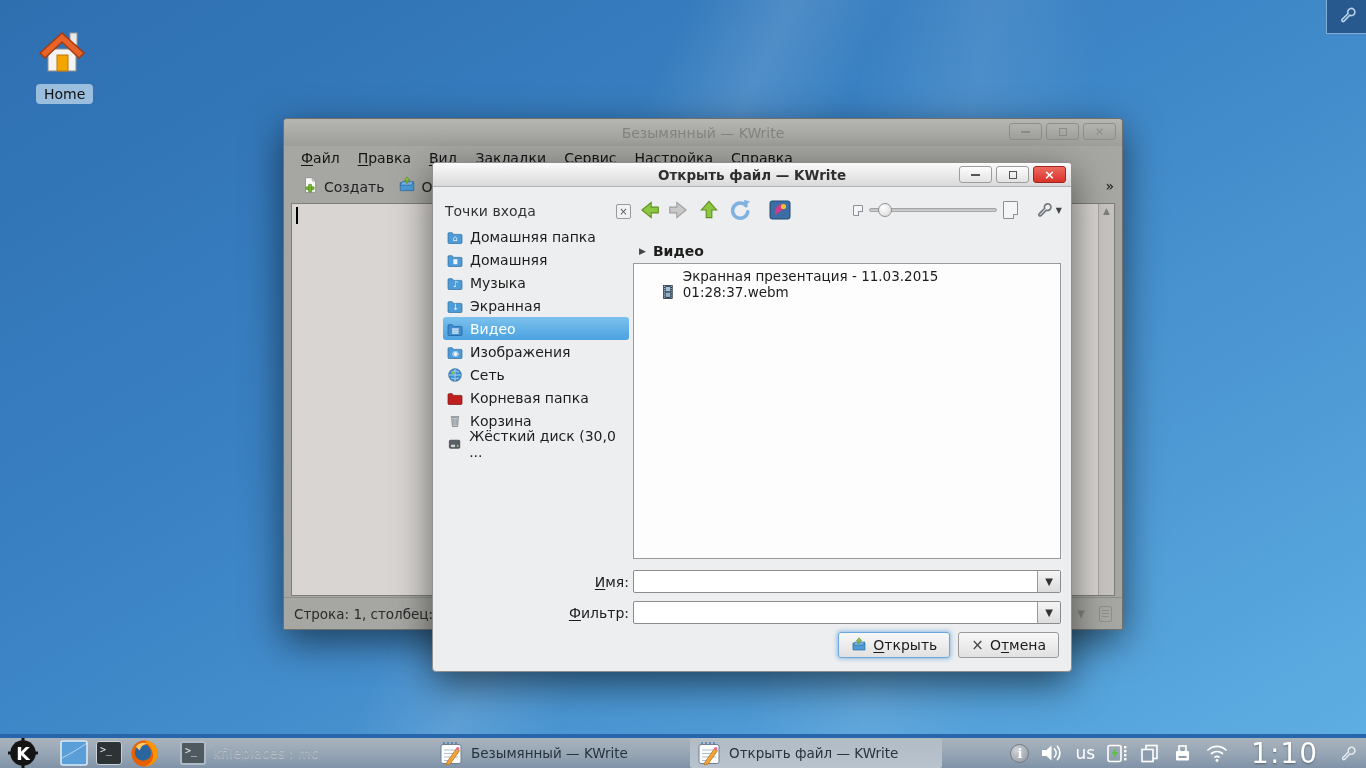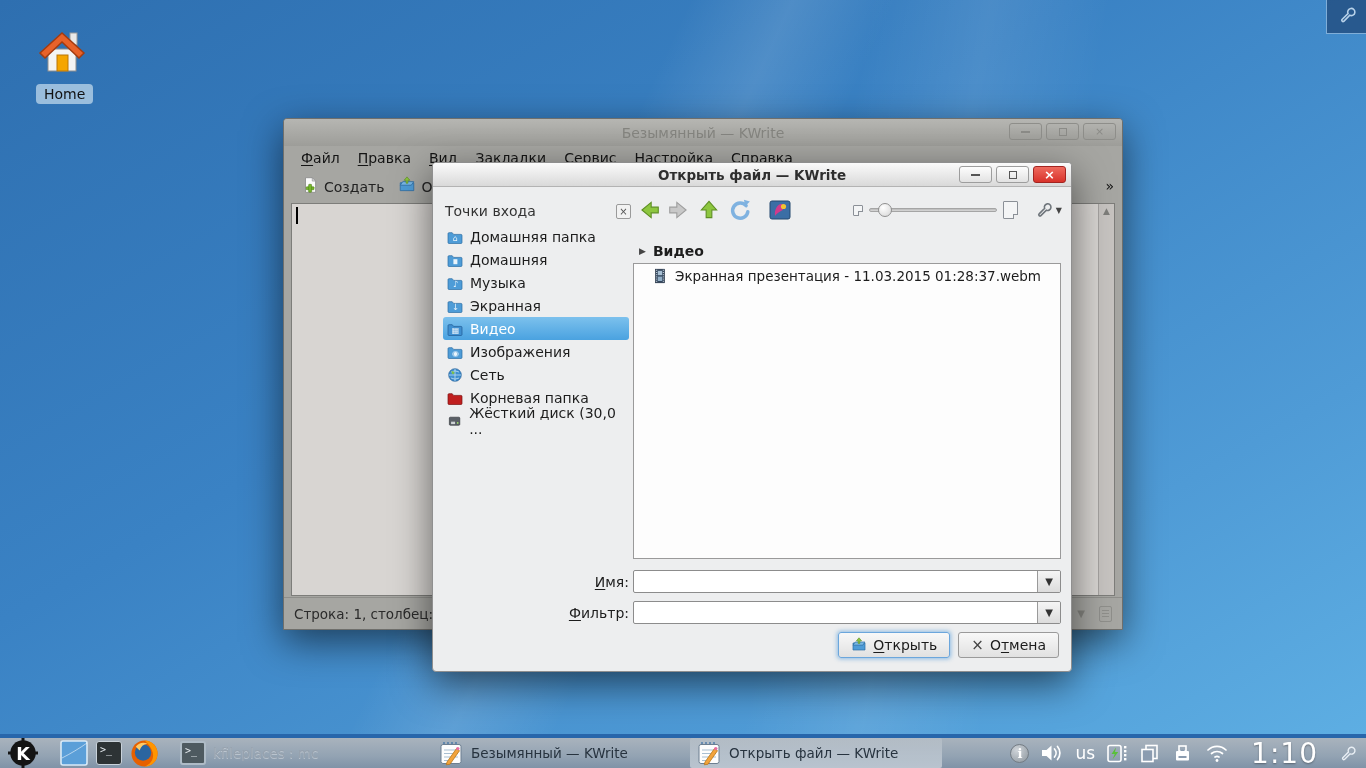--- a/index.html
+++ b/index.html
@@ -107,21 +107,21 @@
   .place-item { display:flex; align-items:center; gap:7px; height:23px; padding:0 4px; color:#1d1d1d; border-radius:3px; }
   .place-item.sel { background:linear-gradient(#7cc1ed,#4aa2e0); color:#fff; }
   .splitter { left:198px; top:40px; width:6px; height:430px; display:flex; flex-direction:column; justify-content:center; align-items:center; gap:2px; }
   .splitter i { width:3px; height:3px; border-radius:50%; background:#9a9a9a; display:block; }
 
   .breadcrumb { left:206px; top:78px; height:20px; display:flex; align-items:center; gap:7px; }
   .bc-arrow { font-size:9px; color:#444; }
   .bc-label { font-weight:bold; color:#1d1d1d; font-size:14px; }
 
   .file-panel { left:200px; top:100px; width:428px; height:296px; background:#fdfdfd; border:1px solid #9a9a9a; }
-  .file-row { display:flex; align-items:flex-end; gap:7px; padding:4px 18px; color:#1c1c1c; font-size:13.5px; }
+  .file-row { display:flex; align-items:flex-end; gap:7px; padding:4px 18px; color:#1c1c1c; font-size:13.5px;margin-left:8px; }
 
   .fld-label { height:23px; display:flex; align-items:center; justify-content:flex-end; width:136px; left:60px; color:#1c1c1c; }
   .combo { left:200px; width:428px; height:23px; background:#fff; border:1px solid #8c8c8c; border-radius:2px; display:flex; }
   .combo input { flex:1; border:none; outline:none; background:transparent; font:inherit; padding:0 5px; }
   .combo-arrow {
     width:23px; border-left:1px solid #9a9a9a; display:flex; align-items:center; justify-content:center;
     background:linear-gradient(#f5f5f5,#dcdcdc); font-size:10px; color:#333; border-radius:0 1px 1px 0;
   }
 
   .dlg-btn-row { left:0; right:12px; top:469px; display:flex; justify-content:flex-end; gap:8px; }
@@ -366,20 +366,28 @@
           <path d="M4 5 a8 8 0 0 1 8 0 M4 11 a8 8 0 0 0 8 0 M8 1.7 v12.6 M1.7 8 h12.6" stroke="#bfe0f2" stroke-width=".8" fill="none"></path>
           <path d="M4.5 4 a3 2 0 0 1 3 1.5 a2 1.5 0 0 1 -2.5 1.5z" fill="#7cc04a"></path>
         </svg>
       <span>Сеть</span>
     </div>
     <div class="place-item">
       <svg width="16" height="16" viewBox="0 0 16 16">
           <path d="M1 13.5 V4.6 C1 4.1 1.4 3.7 1.9 3.7 h3.3 l1.4 1.7 H14 c.6 0 1 .4 1 1 v7.1 c0 .6-.4 1-1 1 H2 c-.6 0-1-.4-1-1z" fill="#c01f1f" stroke="#7a1111" stroke-width=".7"></path>
         </svg>
       <span>Корневая папка</span>
+    </div>
+    <div class="place-item">
+      <svg width="16" height="16" viewBox="0 0 16 16">
+          <path d="M4.6 4.5 h6.8 l-.8 9 H5.4z" fill="#c3c7cb" stroke="#70757a" stroke-width=".7"></path>
+          <rect x="3.8" y="3" width="8.4" height="1.5" fill="#9aa0a5"></rect>
+          <path d="M6.3 6 v6 M8 6 v6 M9.7 6 v6" stroke="#8b9095" stroke-width=".7"></path>
+        </svg>
+      <span>Корзина</span>
     </div>
     <div class="place-item">
       <svg width="16" height="16" viewBox="0 0 16 16">
           <rect x="2.5" y="4" width="11" height="8.5" rx="1" fill="#5a5f66" stroke="#33373c" stroke-width=".7"></rect>
           <rect x="4.3" y="8.7" width="4.2" height="2.6" fill="#cfd3d6"></rect>
           <circle cx="11.3" cy="10" r=".9" fill="#9fe069"></circle>
         </svg>
       <span>Жёсткий диск (30,0 ...</span>
     </div>
   </div>

